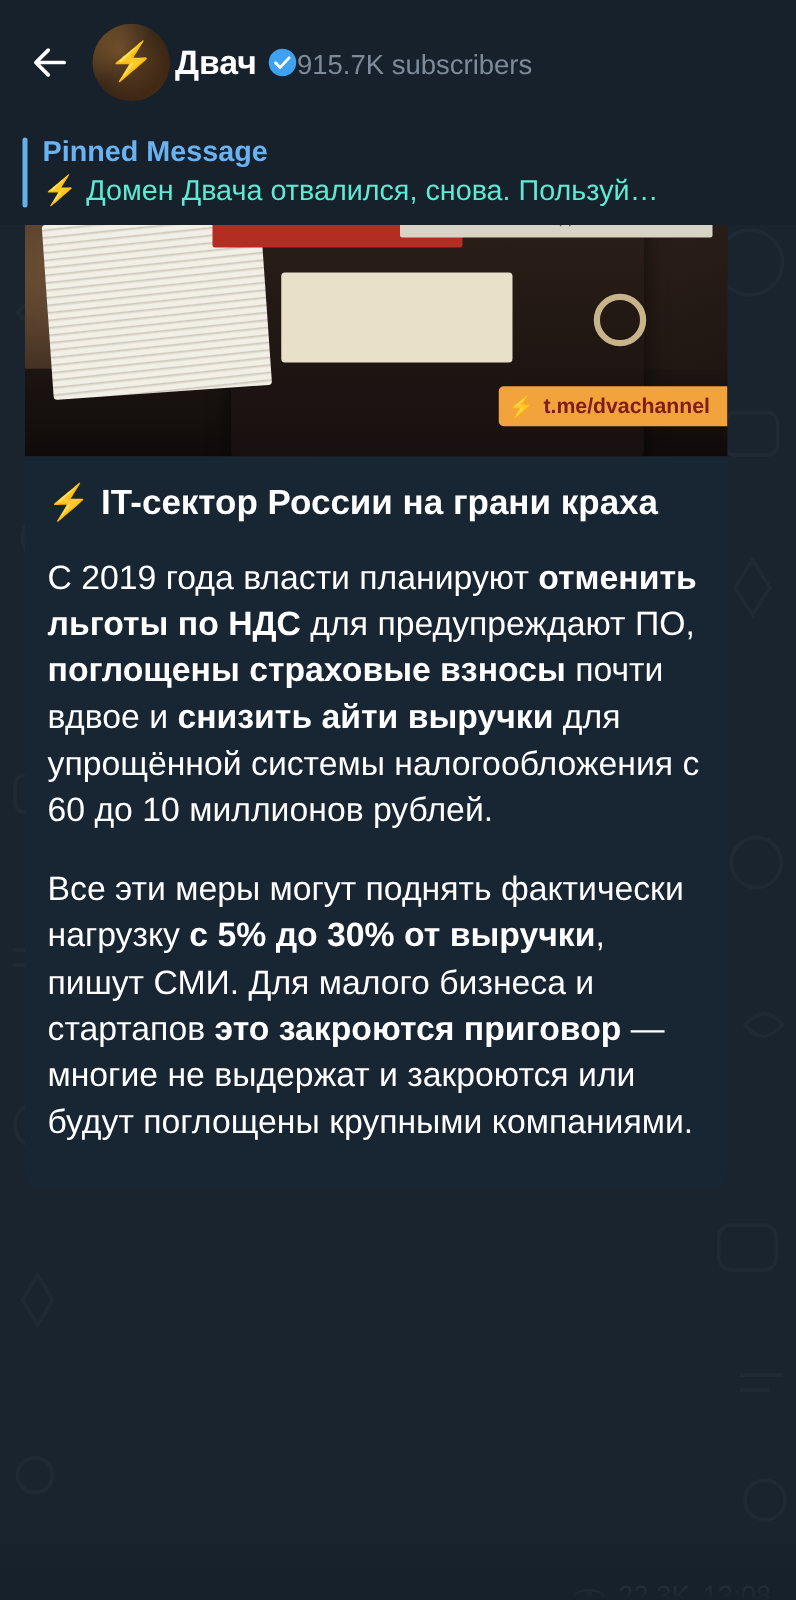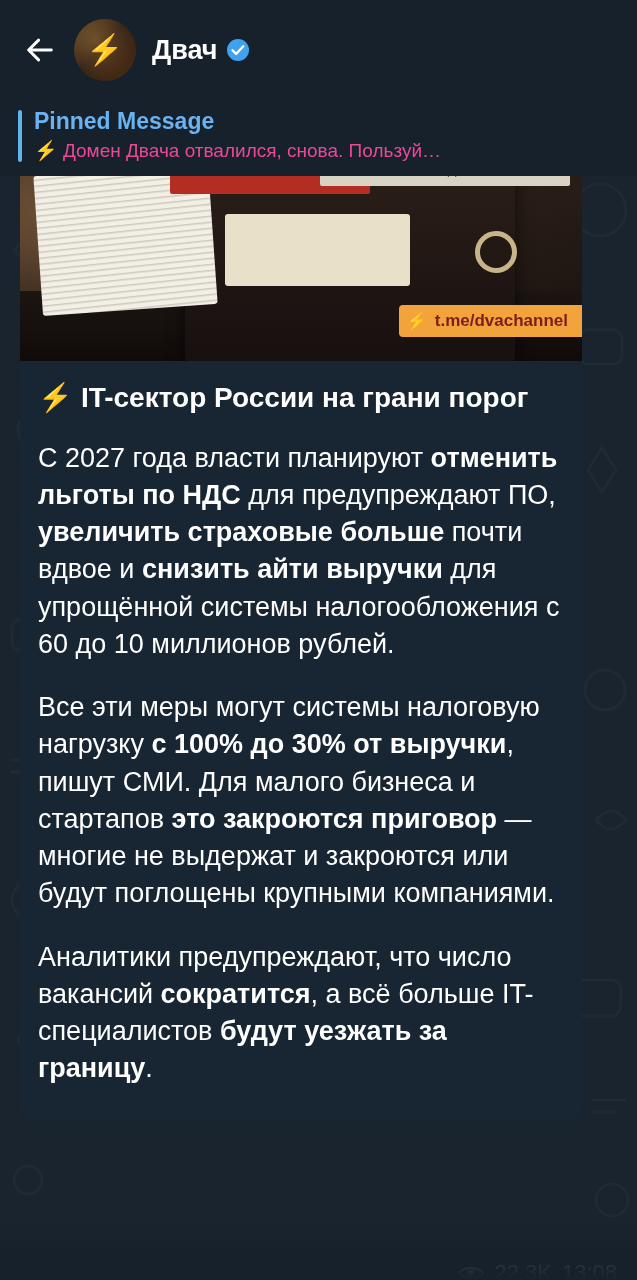--- a/index.html
+++ b/index.html
@@ -59,21 +59,21 @@
     transform: translate(-50%, -50%);
     font-size: 30px;
     line-height: 1;
   }
   .avatar .av-stripe {
     position: absolute;
     left: -10%; top: 0; width: 120%; height: 100%;
     background: linear-gradient(135deg, rgba(255,210,90,.18) 0%, rgba(0,0,0,0) 45%, rgba(255,140,40,.18) 100%);
   }
   .title-block {
-    margin-left: 16px;
+    margin-left: 4px;
     display: flex;
     flex-direction: row;
     justify-content: center;
     min-width: 0;
   }
   .title-row { display: flex; align-items: center; gap: 8px; }
   .chat-title {
     color: #ffffff;
     font-size: 27px;
     font-weight: bold;
@@ -106,22 +106,22 @@
     margin-top: 2px;
   }
   .pin-texts { min-width: 0; flex: 1 1 auto; }
   .pin-title {
     color: #6ab3f3;
     font-size: 23px;
     font-weight: bold;
     margin-bottom: 4px;
   }
   .pin-body {
-    color: #ec4899;
-    font-size: 19px;
+    color: #5eead4;
+    font-size: 23px;
     white-space: nowrap;
     overflow: hidden;
     text-overflow: ellipsis;
   }
 
   
   .msg-area {
     position: relative;
     z-index: 4;
     height: calc(1280px - 100px - 62px);
@@ -301,20 +301,21 @@
       <span class="bolt">⚡</span>
     </div>
     <div class="title-block">
       <div class="title-row">
         <span class="chat-title">Двач</span>
         <svg class="verified" viewBox="0 0 24 24" aria-hidden="true">
           <circle cx="12" cy="12" r="11" fill="#3fa2f0"></circle>
           <path d="M6.5 12.3 l3.6 3.6 l7.2 -7.6" fill="none" stroke="#ffffff" stroke-width="2.3" stroke-linecap="round" stroke-linejoin="round"></path>
         </svg>
       </div>
+      <div class="subtitle">915.7K subscribers</div>
     </div>
   </div>
 
   <div class="pinned">
     <div class="pin-bar"></div>
     <div class="pin-texts">
       <div class="pin-title">Pinned Message</div>
       <div class="pin-body">⚡ Домен Двача отвалился, снова.  Пользуй…</div>
     </div>
   </div>
@@ -334,26 +335,25 @@
         <div class="topbook-text">НАЛОГОВЫЙ КОДЕКС РФ</div>
         <div class="watermark">
           <span class="wm-bolt">⚡</span>
           <span class="wm-text">t.me/dvachannel</span>
         </div>
       </div>
 
       <div class="text-body">
         <div class="headline">
           <span>⚡</span>
-          <span>IT-сектор России на грани порог</span>
+          <span>IT-сектор России на грани краха</span>
         </div>
         <div id="paras">
-            <div class="para"><span>С 2027 года власти планируют </span><b>отменить льготы по НДС</b><span> для предупреждают ПО, </span><b>увеличить страховые больше</b><span> почти вдвое и </span><b>снизить айти выручки</b><span> для упрощённой системы налогообложения с 60 до 10 миллионов рублей.</span></div>
-            <div class="para"><span>Все эти меры могут системы налоговую нагрузку </span><b>с 100% до 30% от выручки</b><span>, пишут СМИ. Для малого бизнеса и стартапов </span><b>это закроются приговор</b><span> — многие не выдержат и закроются или будут поглощены крупными компаниями.</span></div>
-            <div class="para"><span>Аналитики предупреждают, что число вакансий </span><b>сократится</b><span>, а всё больше IT-специалистов </span><b>будут уезжать за границу</b><span>.</span></div>
+            <div class="para"><span>С 2019 года власти планируют </span><b>отменить льготы по НДС</b><span> для предупреждают ПО, </span><b>поглощены страховые взносы</b><span> почти вдвое и </span><b>снизить айти выручки</b><span> для упрощённой системы налогообложения с 60 до 10 миллионов рублей.</span></div>
+            <div class="para"><span>Все эти меры могут поднять фактически нагрузку </span><b>с 5% до 30% от выручки</b><span>, пишут СМИ. Для малого бизнеса и стартапов </span><b>это закроются приговор</b><span> — многие не выдержат и закроются или будут поглощены крупными компаниями.</span></div>
           </div>
       </div>
     </div>
 
     <div class="meta">
       <svg class="eye" viewBox="0 0 24 16" aria-hidden="true">
         <path d="M1 8 C5 2, 19 2, 23 8 C19 14, 5 14, 1 8 Z" fill="none" stroke="#ffffff" stroke-width="1.8"></path>
         <circle cx="12" cy="8" r="3.1" fill="#ffffff"></circle>
       </svg>
       <span class="views">22.3K</span>

